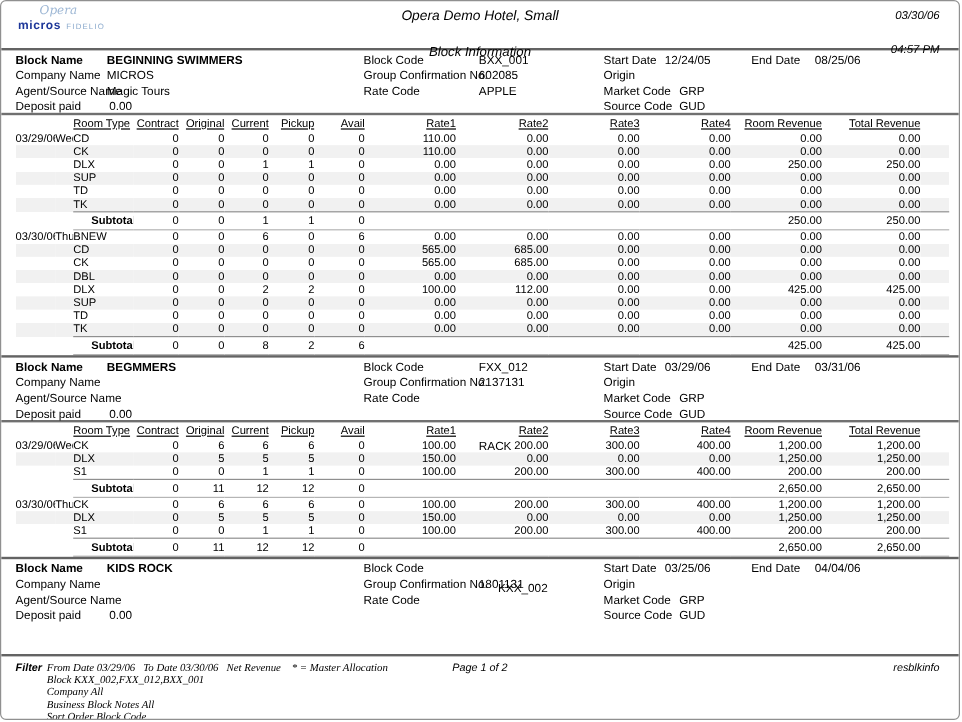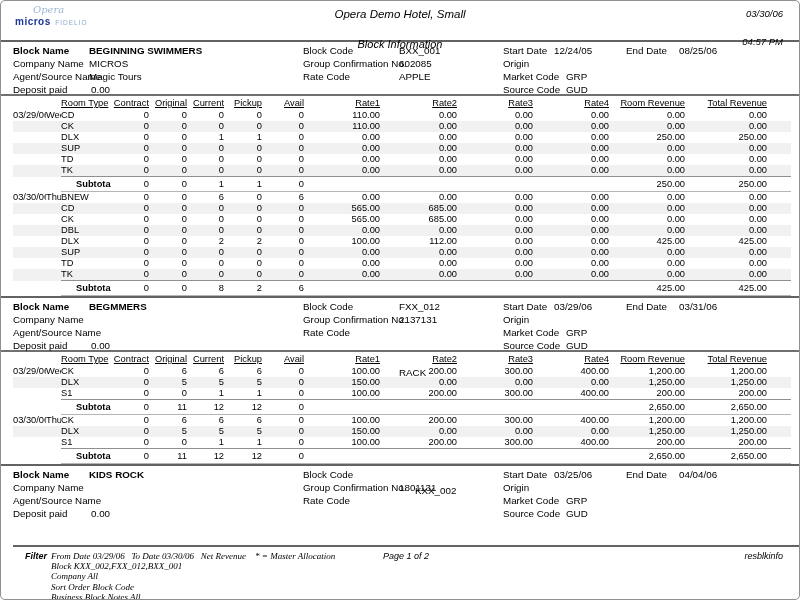--- a/index.html
+++ b/index.html
@@ -38,21 +38,21 @@
   .block-table th.lt { text-align:left; }
   .block-table th span { text-decoration:underline; }
   .block-table td { text-align:right; height:11px; line-height:11px; white-space:nowrap; overflow:hidden; }
   .block-table td.lt { text-align:left; }
   .block-table tr.shaded td { background:#f1f1f1; }
   .block-table tr.subtotal td { height:14px; line-height:14px; }
   .block-table tr.subtotal td:nth-child(n+3) { border-top:1px solid #8f8f8f; border-bottom:1px solid #b5b5b5; }
   .block-table td.stl { font-weight:bold; padding-left:15px; }
 
   
-  .report-footer { position:absolute; left:12px; right:0; bottom:0; height:54px; border-top:2px solid #636363; font-style:italic; font-size:9px; }
+  .report-footer { position:absolute; left:0; right:0; bottom:0; height:54px; border-top:2px solid #636363; font-style:italic; font-size:9px; }
   .f-label { position:absolute; left:12px; top:4px; font-weight:bold; }
   .f-lines { position:absolute; left:38px; top:4px; }
   .f-lines div { white-space:pre; line-height:10.2px;font-family:Liberation Serif, serif; }
   .f-page { position:absolute; left:0; right:0; top:4px; text-align:center; }
   .f-report-id { position:absolute; right:16px; top:4px; }
 </style>
 </head>
 <body>
 
 <div class="page">
@@ -641,20 +641,20 @@
         </div>
       </div>
     </div>
 
   <div class="report-footer">
     <div class="f-label">Filter</div>
     <div class="f-lines">
       <div>From Date 03/29/06   To Date 03/30/06   Net Revenue    * = Master Allocation</div>
       <div>Block KXX_002,FXX_012,BXX_001</div>
       <div>Company All</div>
+      <div>Business Block Notes All</div>
       <div>Sort Order Block Code</div>
-      <div>Business Block Notes All</div>
     </div>
     <div class="f-page">Page 1 of 2</div>
     <div class="f-report-id">resblkinfo</div>
   </div>
 
 </div>
 
 </body></html>

